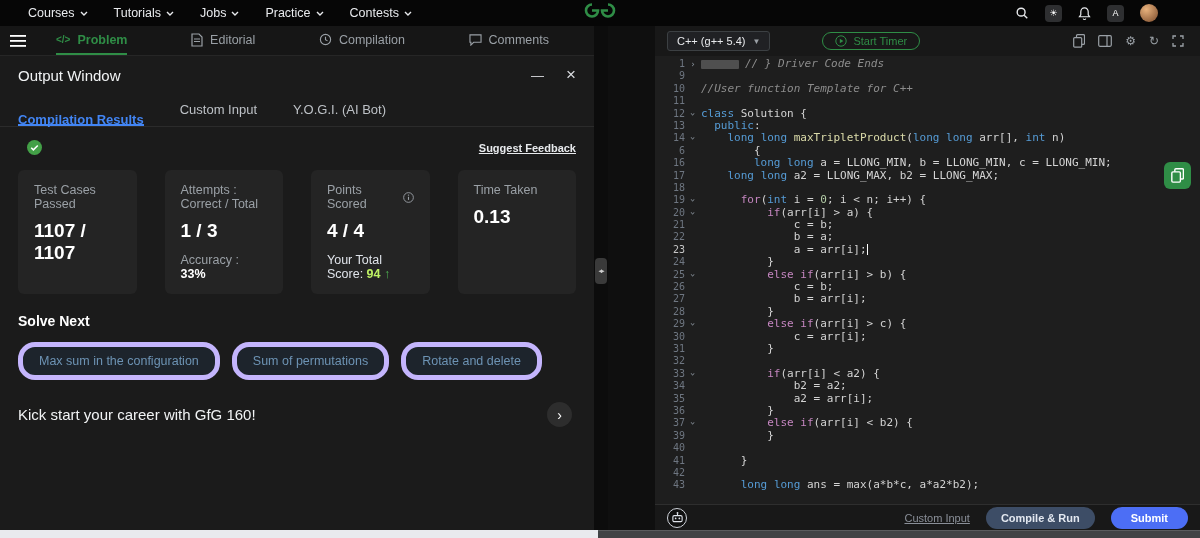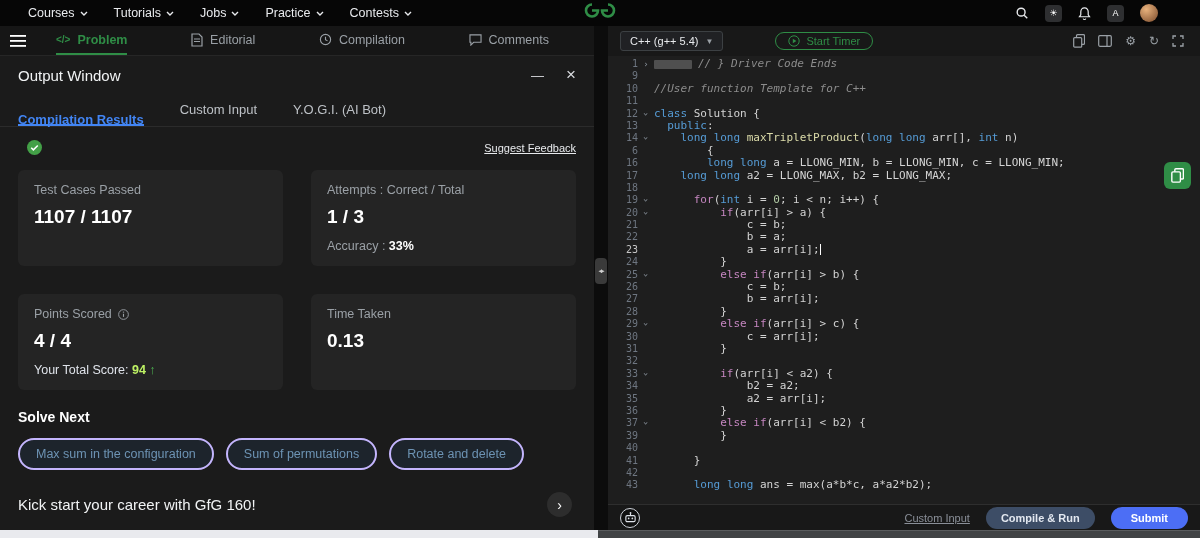--- a/index.html
+++ b/index.html
@@ -15,21 +15,21 @@
   .nav-right { margin-left:auto; display:flex; align-items:center; gap:16px; }
   .icon-btn { display:inline-flex; align-items:center; justify-content:center; color:#e8eaed; }
   .theme-box, .translate-box { width:17px; height:17px; border-radius:4px; background:#2e2f31; color:#fff; font-size:9px; display:inline-flex; align-items:center; justify-content:center; }
   .avatar { width:18px; height:18px; border-radius:50%; background:radial-gradient(circle at 35% 30%, #e8b27d, #7a4a2b); display:inline-block; }
 
   
   .main { display:flex; height:504px; }
   .left-panel { width:594px; background:#1b1b1b; display:flex; flex-direction:column; }
   .divider { width:14px; background:#0c0c0c; position:relative; }
   .divider-handle { position:absolute; top:232px; left:1px; width:12px; height:26px; border-radius:4px; background:#3a3a3a; color:#cfcfcf; font-size:7px; display:flex; align-items:center; justify-content:center; letter-spacing:-1px; cursor:col-resize; }
-  .right-panel { flex:1; background:#0c4a6e; display:flex; flex-direction:column; position:relative; }
+  .right-panel { flex:1; background:#0c4a6e; display:flex; flex-direction:column; position:relative;margin-left:47px; }
 
   
   .left-tabbar { height:30px; background:#161616; display:flex; align-items:center; border-bottom:1px solid #262626; padding-left:10px; }
   .hamburger { display:inline-flex; margin-right:12px; color:#fff; cursor:pointer; }
   .left-tabs { flex:1; display:flex; justify-content:space-between; padding:0 45px 0 18px; height:100%; }
   .ltab { display:flex; align-items:center; gap:7px; font-size:12.5px; color:#9aa0a6; cursor:pointer; height:100%; border-bottom:2px solid transparent; }
   .ltab.active { color:#2f8d46; border-bottom-color:#2f8d46; font-weight:700; }
   .ltab-ic { display:inline-flex; font-size:10px; }
 
   
@@ -39,36 +39,36 @@
   .ow-min { font-size:13px; cursor:pointer; }
   .ow-close { font-size:17px; cursor:pointer; }
   .ow-tabs { display:flex; gap:36px; padding:0 18px; border-bottom:1px solid #2b2b2b; height:33px; }
   .owtab { font-size:13px; color:#bdc1c6; display:flex; align-items:center; cursor:pointer; border-bottom:2px solid transparent; }
   .owtab.active { color:#4285f4; font-weight:700; border-bottom-color:#4285f4;margin-top:20px; }
 
   .ow-body { padding:13px 18px 0; flex:1; position:relative; }
   .status-row { display:flex; align-items:center; }
   .status-text { font-size:14.5px; font-weight:700; color:#fff; }
   .check { display:inline-flex; margin-left:9px; }
-  .feedback { margin-left:auto; font-size:11px; font-weight:400; color:#e8eaed; text-decoration:underline; cursor:pointer; }
-
-  .cards { display:grid; grid-template-columns:1fr 1fr; gap:28px; margin-top:15px; }
+  .feedback { margin-left:auto; font-size:11px; font-weight:700; color:#e8eaed; text-decoration:underline; cursor:pointer; }
+
+  .cards { display:grid; grid-template-columns:1fr 1fr 1fr 1fr; gap:28px; margin-top:15px; }
   .card { background:#242424; border-radius:6px; padding:13px 16px; }
   .card-label { color:#9aa0a6; font-size:12.5px; display:flex; align-items:center; gap:6px; }
   .card-value { color:#fff; font-size:19px; font-weight:700; margin-top:9px; }
   .card-sub { margin-top:11px; font-size:12.5px; color:#9aa0a6; }
   .card-sub .sub-value { color:#fff; font-weight:700; }
   .card-sub.accent .sub-label { color:#dfe3ea; }
   .card-sub.accent .sub-value { color:#bef264; font-weight:700; }
   .sub-arrow { color:#4caf50; font-weight:700; }
   .info { display:inline-flex; cursor:pointer; }
 
   .solve-next-title { margin-top:19px; font-size:14px; font-weight:700; color:#fff; }
   .pills { display:flex; gap:12px; margin-top:13px; }
-  .pill { background:#1d242c; border:2px solid #c4b5fd; color:#6d93b4; font-size:12.5px; padding:7px 16px; border-radius:17px; cursor:pointer; font-family:inherit; white-space:nowrap; }
+  .pill { background:#1d242c; border:5px solid #c4b5fd; color:#6d93b4; font-size:12.5px; padding:7px 16px; border-radius:17px; cursor:pointer; font-family:inherit; white-space:nowrap; }
   .banner-row { margin-top:22px; display:flex; align-items:center; padding-right:4px; }
   .banner-text { color:#f1f3f4; font-size:15px; }
   .banner-next { margin-left:auto; width:25px; height:25px; border-radius:50%; background:#2d2d2d; color:#fff; display:flex; align-items:center; justify-content:center; font-size:14px; cursor:pointer; }
 
   
   .editor-toolbar { height:30px; background:#181818; display:flex; align-items:center; padding:0 12px; }
   .lang-select { display:flex; align-items:center; gap:7px; border:1px solid #3c4043; background:#202124; border-radius:3px; padding:3px 9px; color:#e8eaed; font-size:11px; cursor:pointer; }
   .lang-caret { color:#9aa0a6; font-size:8px; }
   .timer-btn { margin-left:52px; display:flex; align-items:center; gap:6px; border:1px solid #2f8d46; color:#2f8d46; border-radius:13px; padding:2px 12px; font-size:11px; cursor:pointer; background:transparent; font-family:inherit; }
   .toolbar-icons { margin-left:auto; display:flex; align-items:center; gap:13px; color:#9aa0a6; padding-right:4px; }

